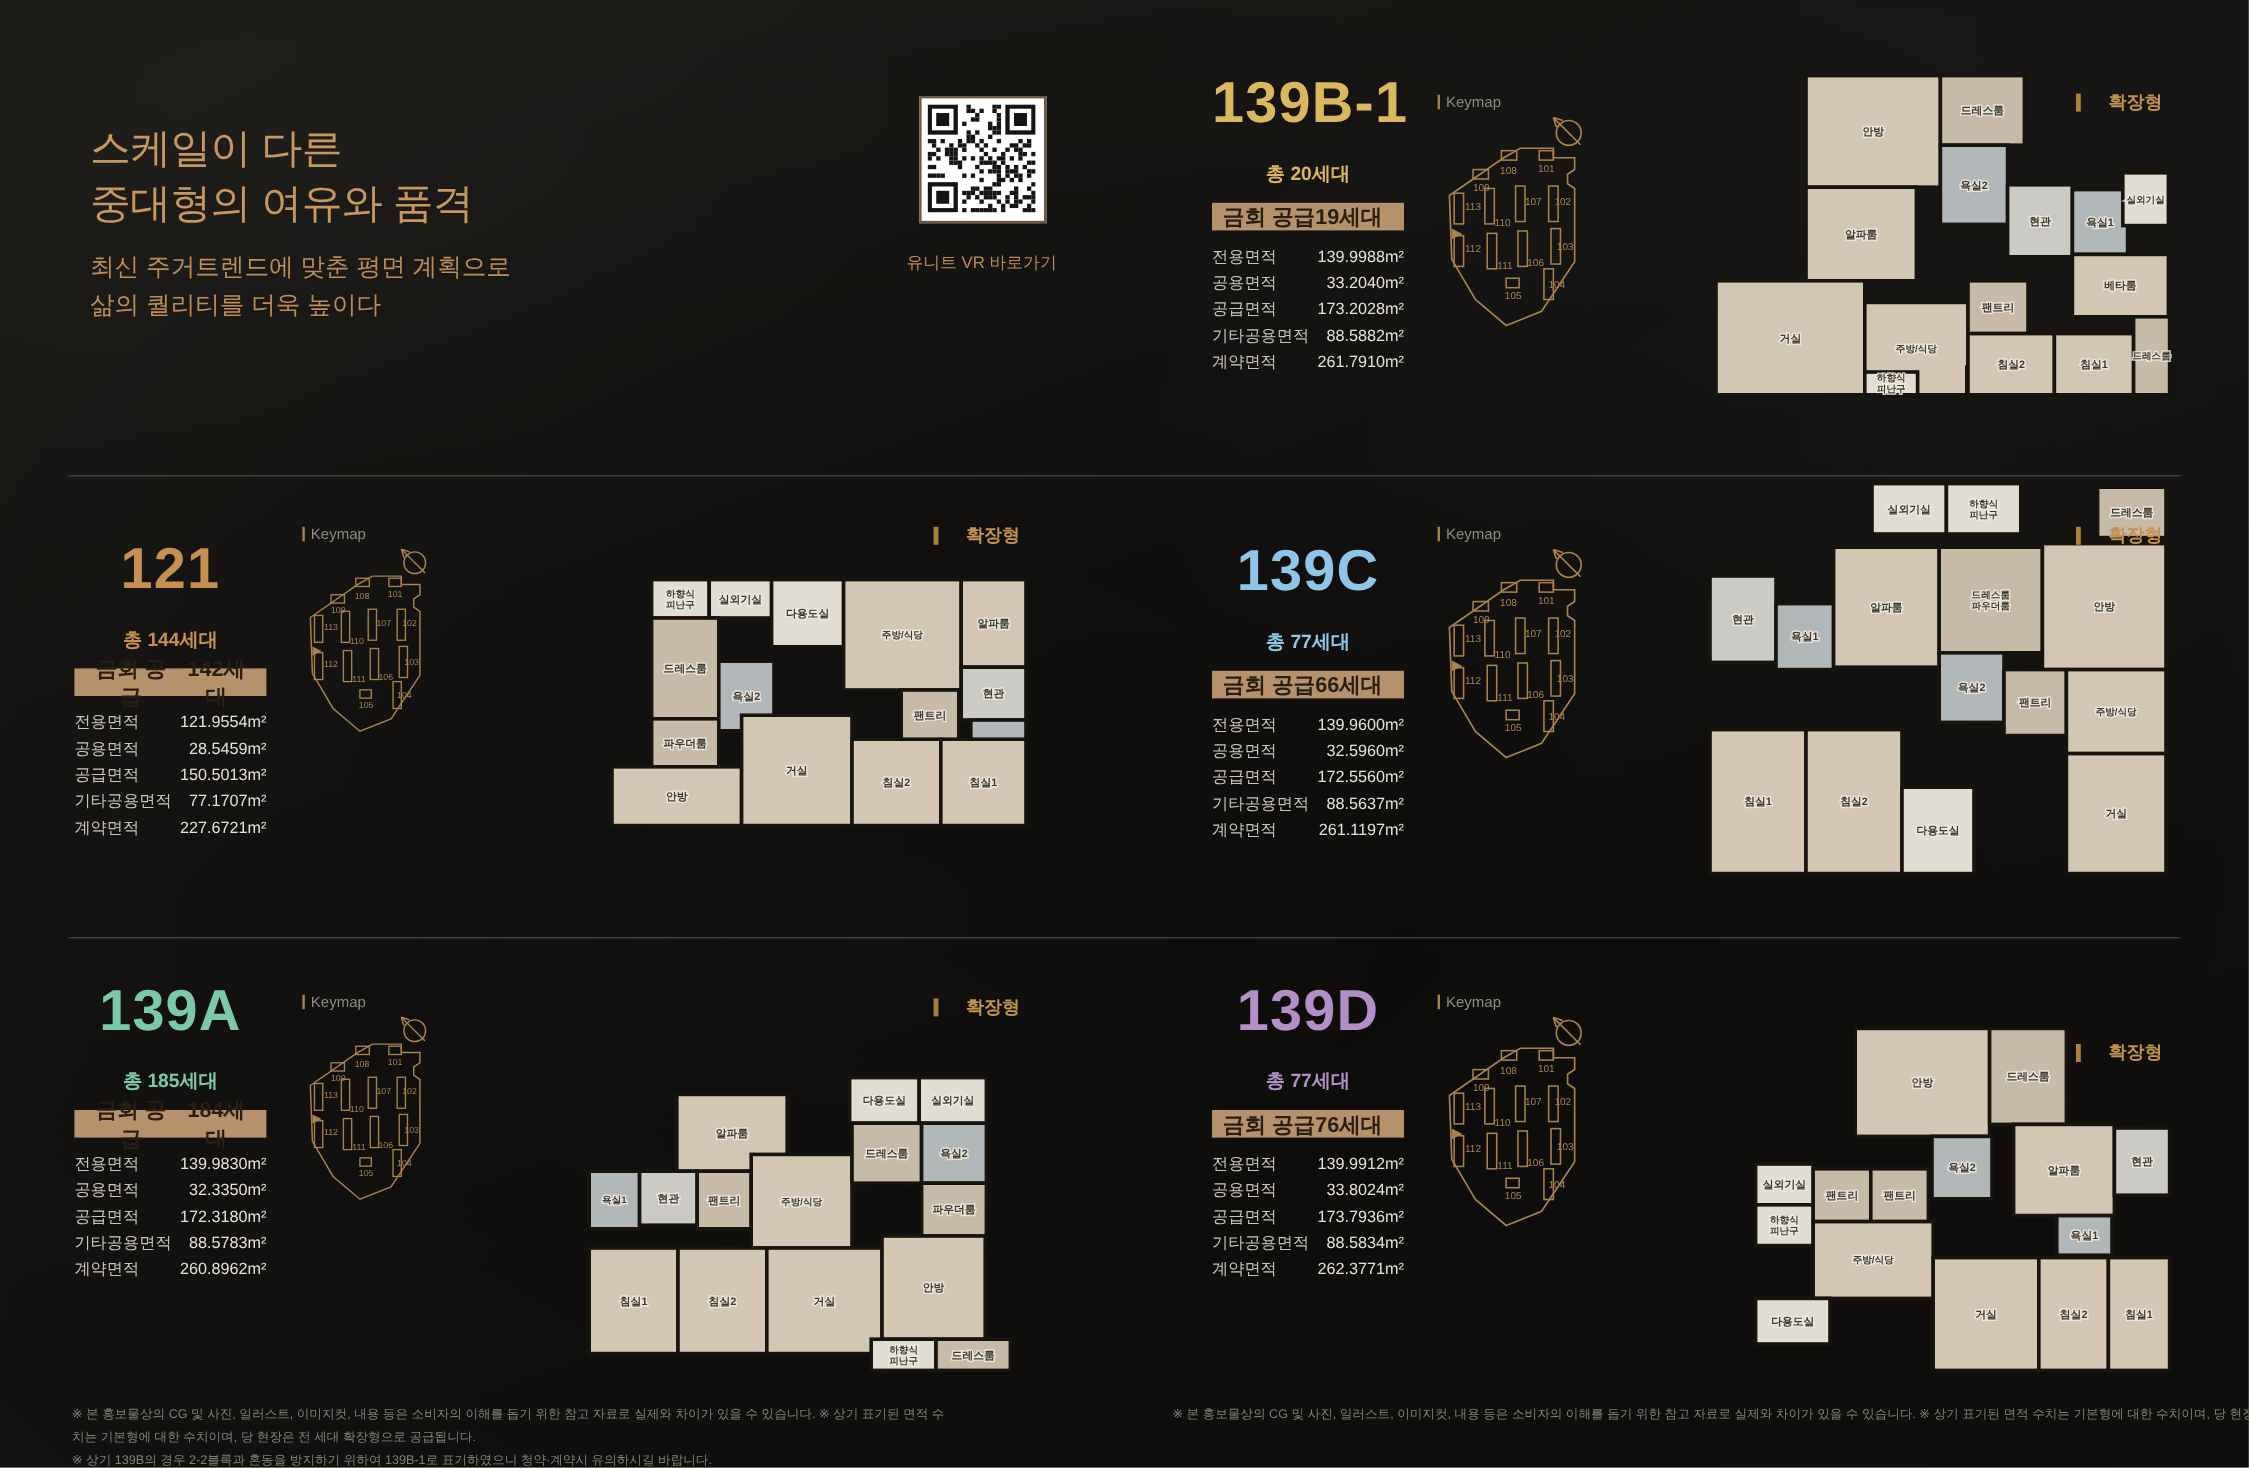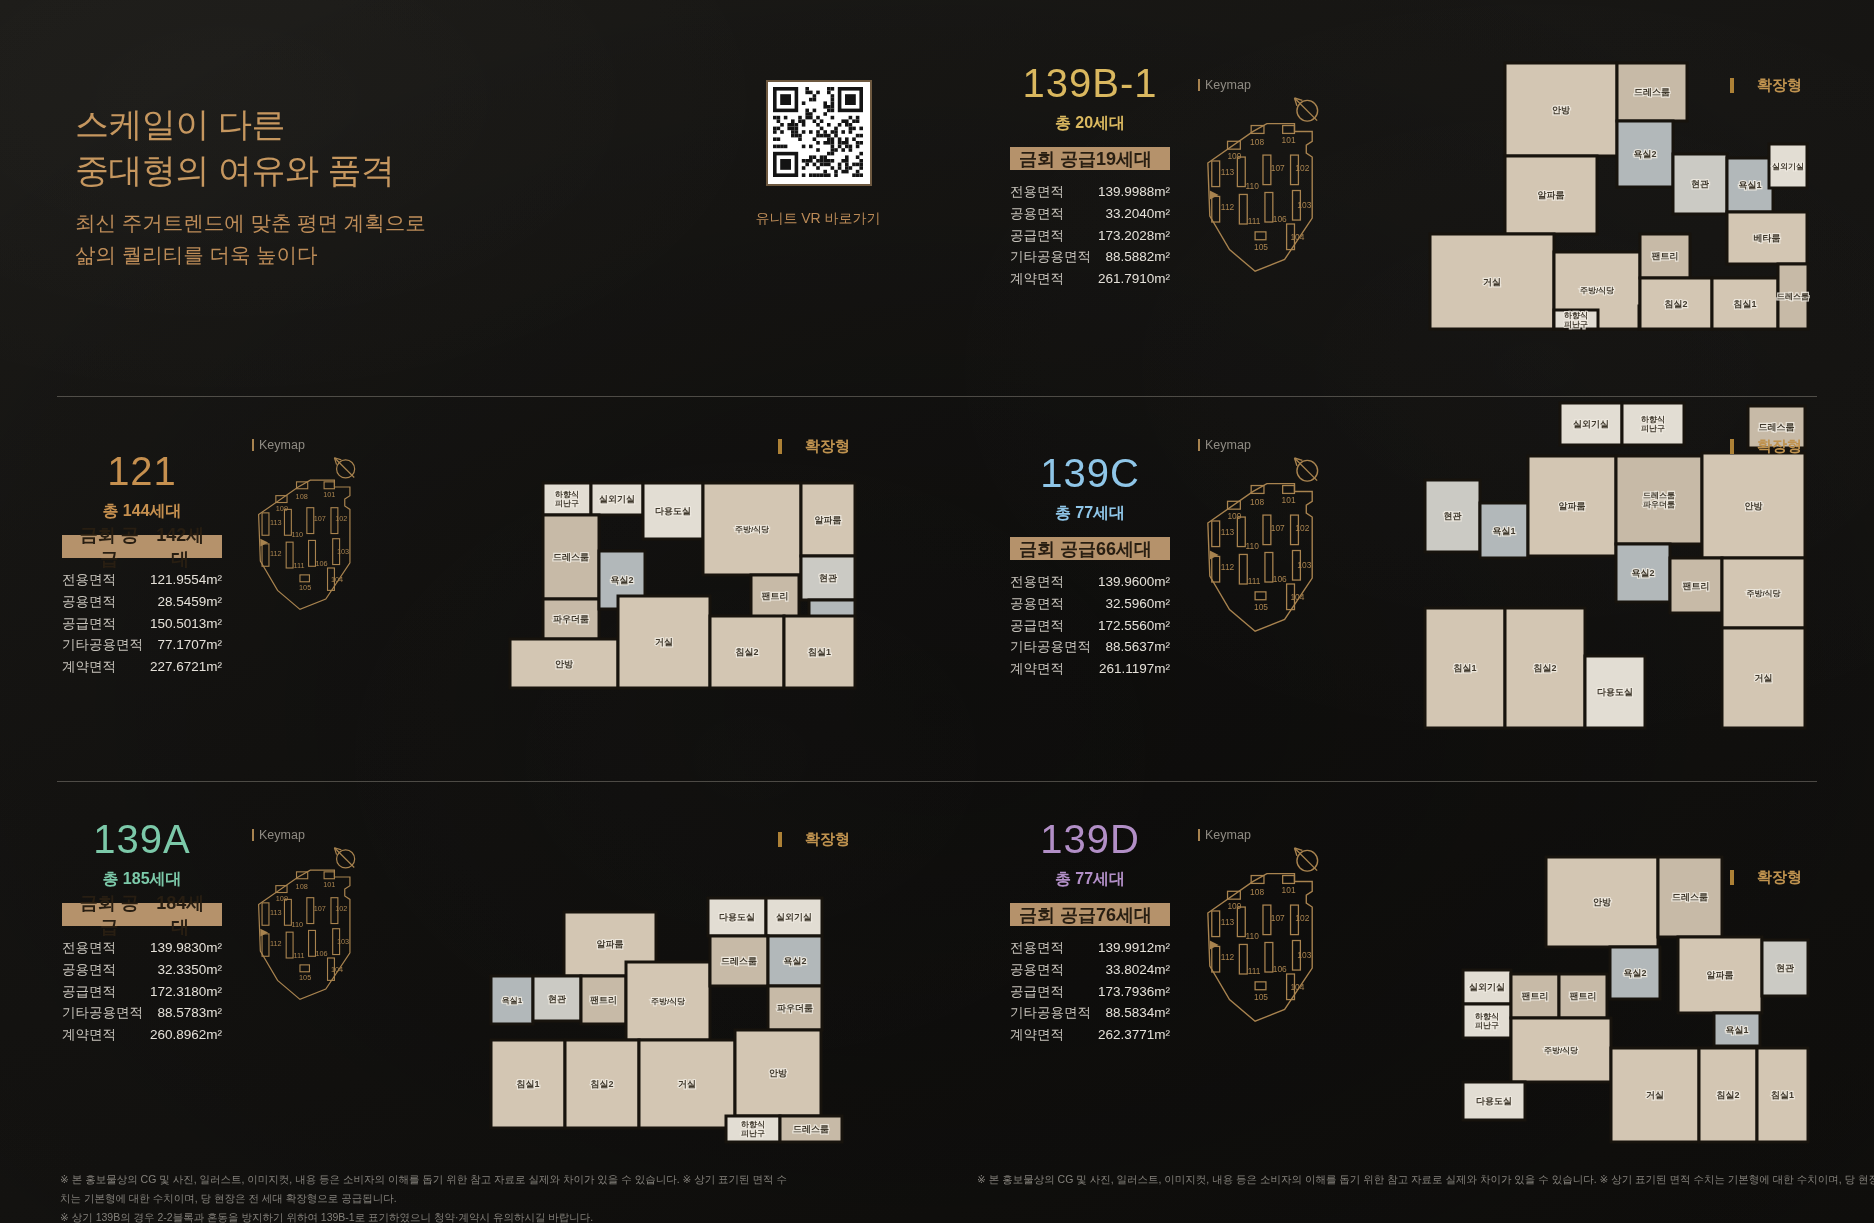--- a/index.html
+++ b/index.html
@@ -16,22 +16,22 @@
   .headline{position:absolute;left:75px;top:78px;font-size:34px;font-weight:normal;
     color:var(--accent-gold);line-height:1.36;letter-spacing:-0.5px;white-space:pre-line}
   .subhead{position:absolute;left:75px;top:186px;font-size:20.5px;color:var(--accent-sub);
     line-height:1.58;white-space:pre-line}
   .qr-box{position:absolute;left:766px;top:80px;width:92px;height:92px;background:#fff;
     border:2px solid #6e5940;padding:5px}
   .qr-caption{position:absolute;left:736px;top:210px;width:164px;text-align:center;
     font-size:14px;color:var(--accent-sub)}
   .separator{position:absolute;left:57px;width:1760px;height:1px;background:var(--separator)}
   .unit-info{position:absolute;width:160px;text-align:center}
-  .unit-title{font-size:40px;font-weight:normal;letter-spacing:1px;line-height:1.05;white-space:nowrap}
-  .unit-total{font-size:16px;font-weight:bold;margin-top:9px}
+  .unit-title{font-size:48px;font-weight:bold;letter-spacing:1px;line-height:1.05;white-space:nowrap}
+  .unit-total{font-size:16px;font-weight:bold;margin-top:23px}
   .supply-badge{margin-top:13px;height:23px;background:var(--badge-bg);color:var(--badge-text);
     display:flex;justify-content:flex-start;align-items:center;padding:0 9px;
     font-size:18px;font-weight:bold}
   .area-table{margin-top:11px}
   .area-row{display:flex;justify-content:space-between;font-size:13.5px;line-height:21.8px}
   .area-label{color:var(--table-label)}
   .area-value{color:var(--table-value)}
   .keymap-label{position:absolute;font-size:12.5px;color:#8f8b83;display:flex;gap:5px;align-items:center}
   .kbar{display:inline-block;width:2px;height:12px;background:var(--keymap)}
   .keymap-canvas{position:absolute}

